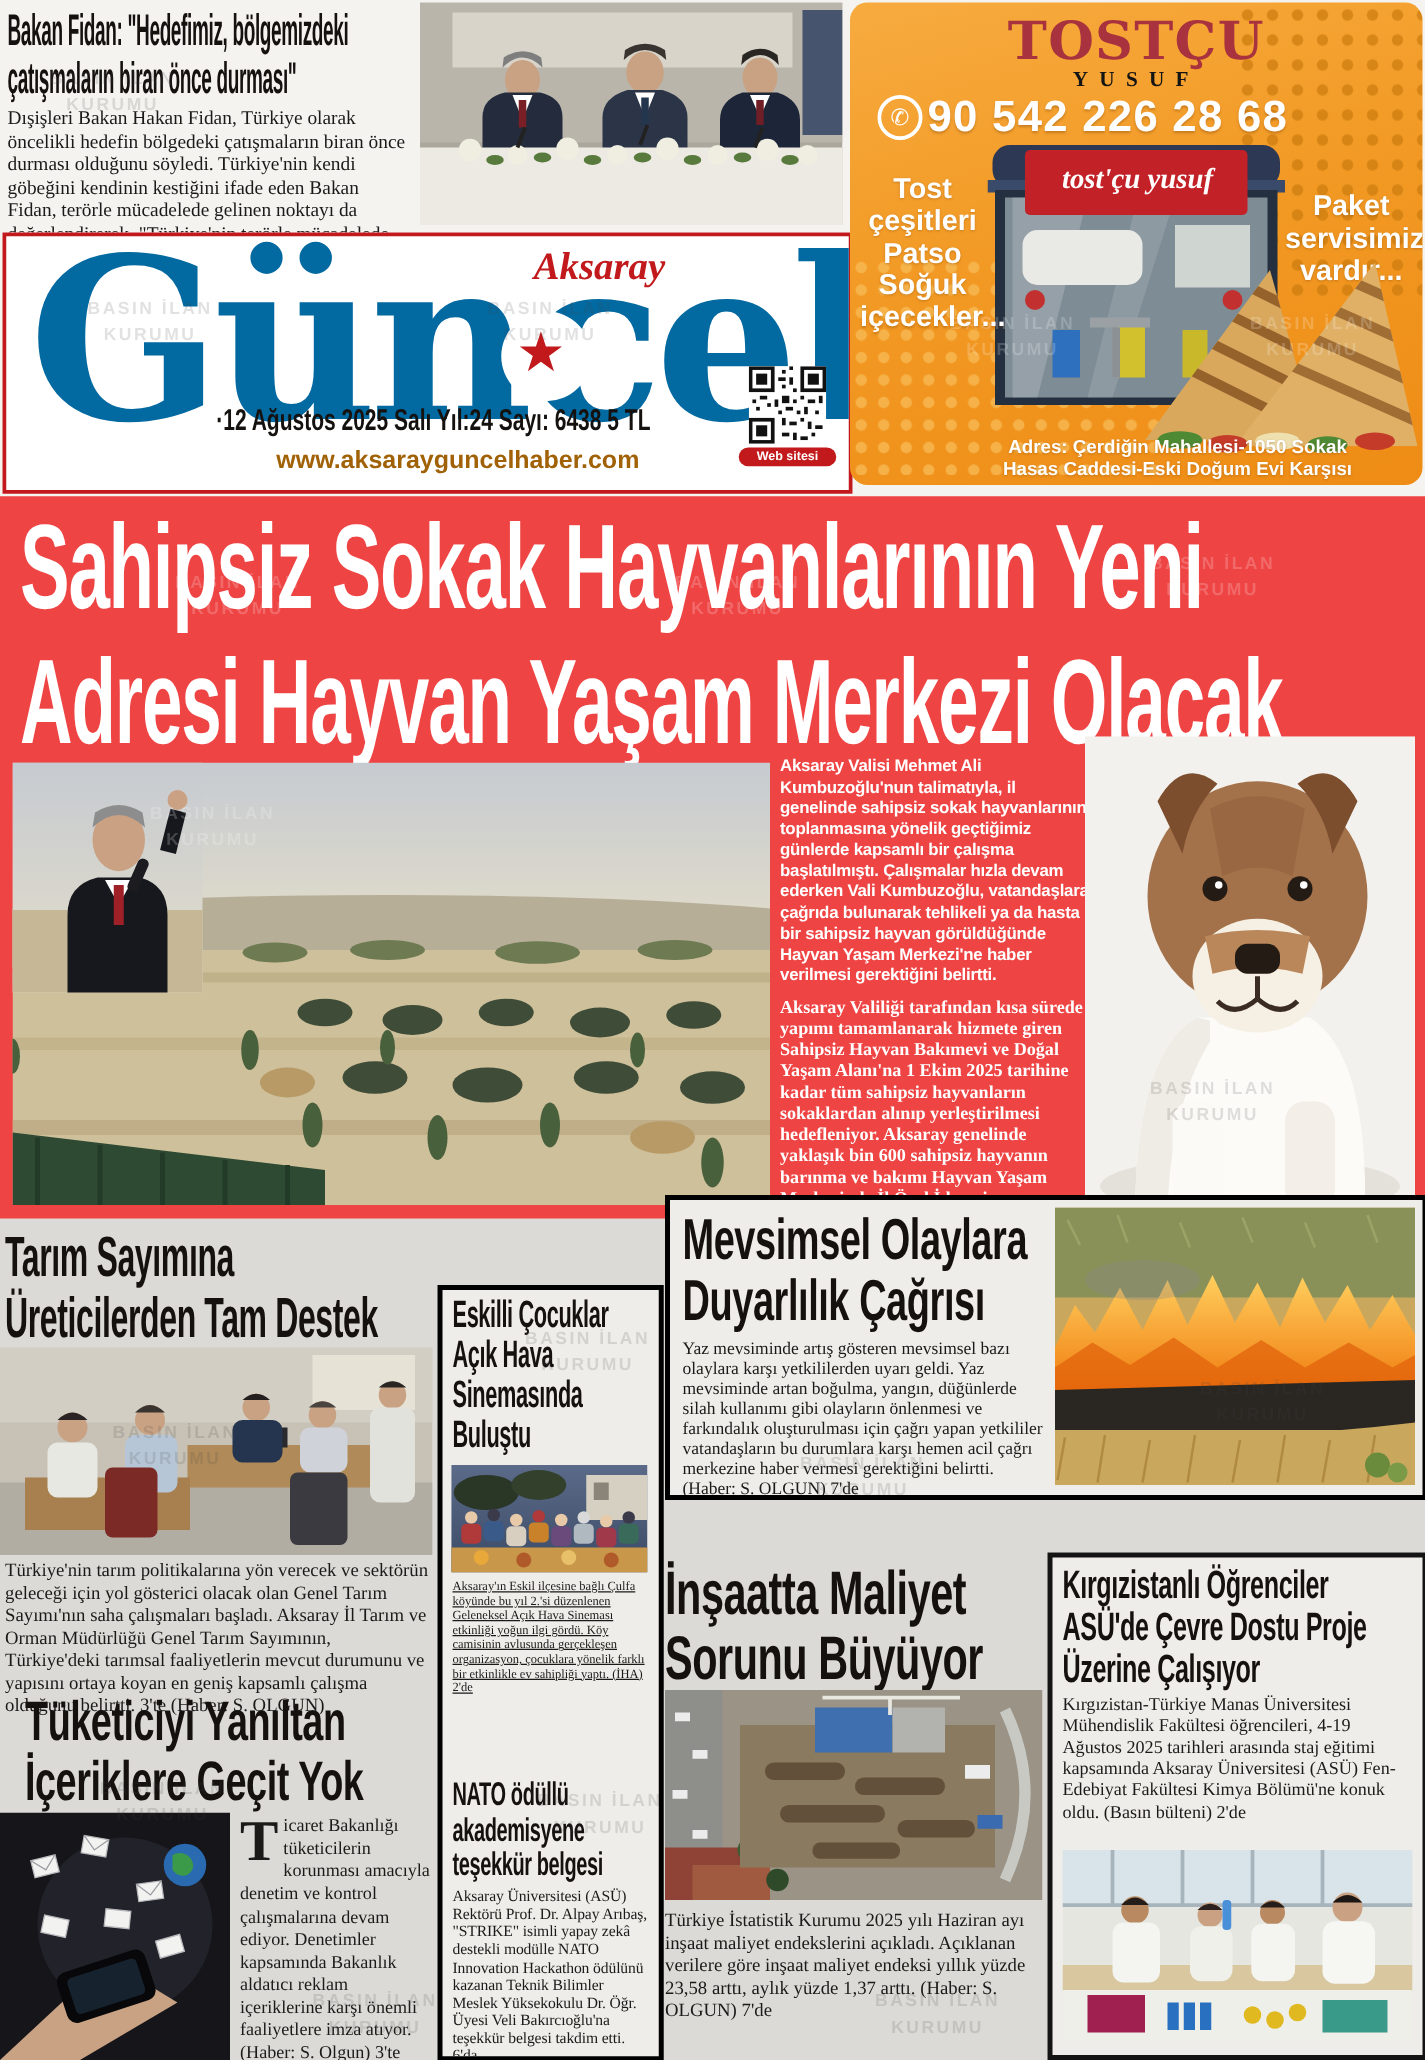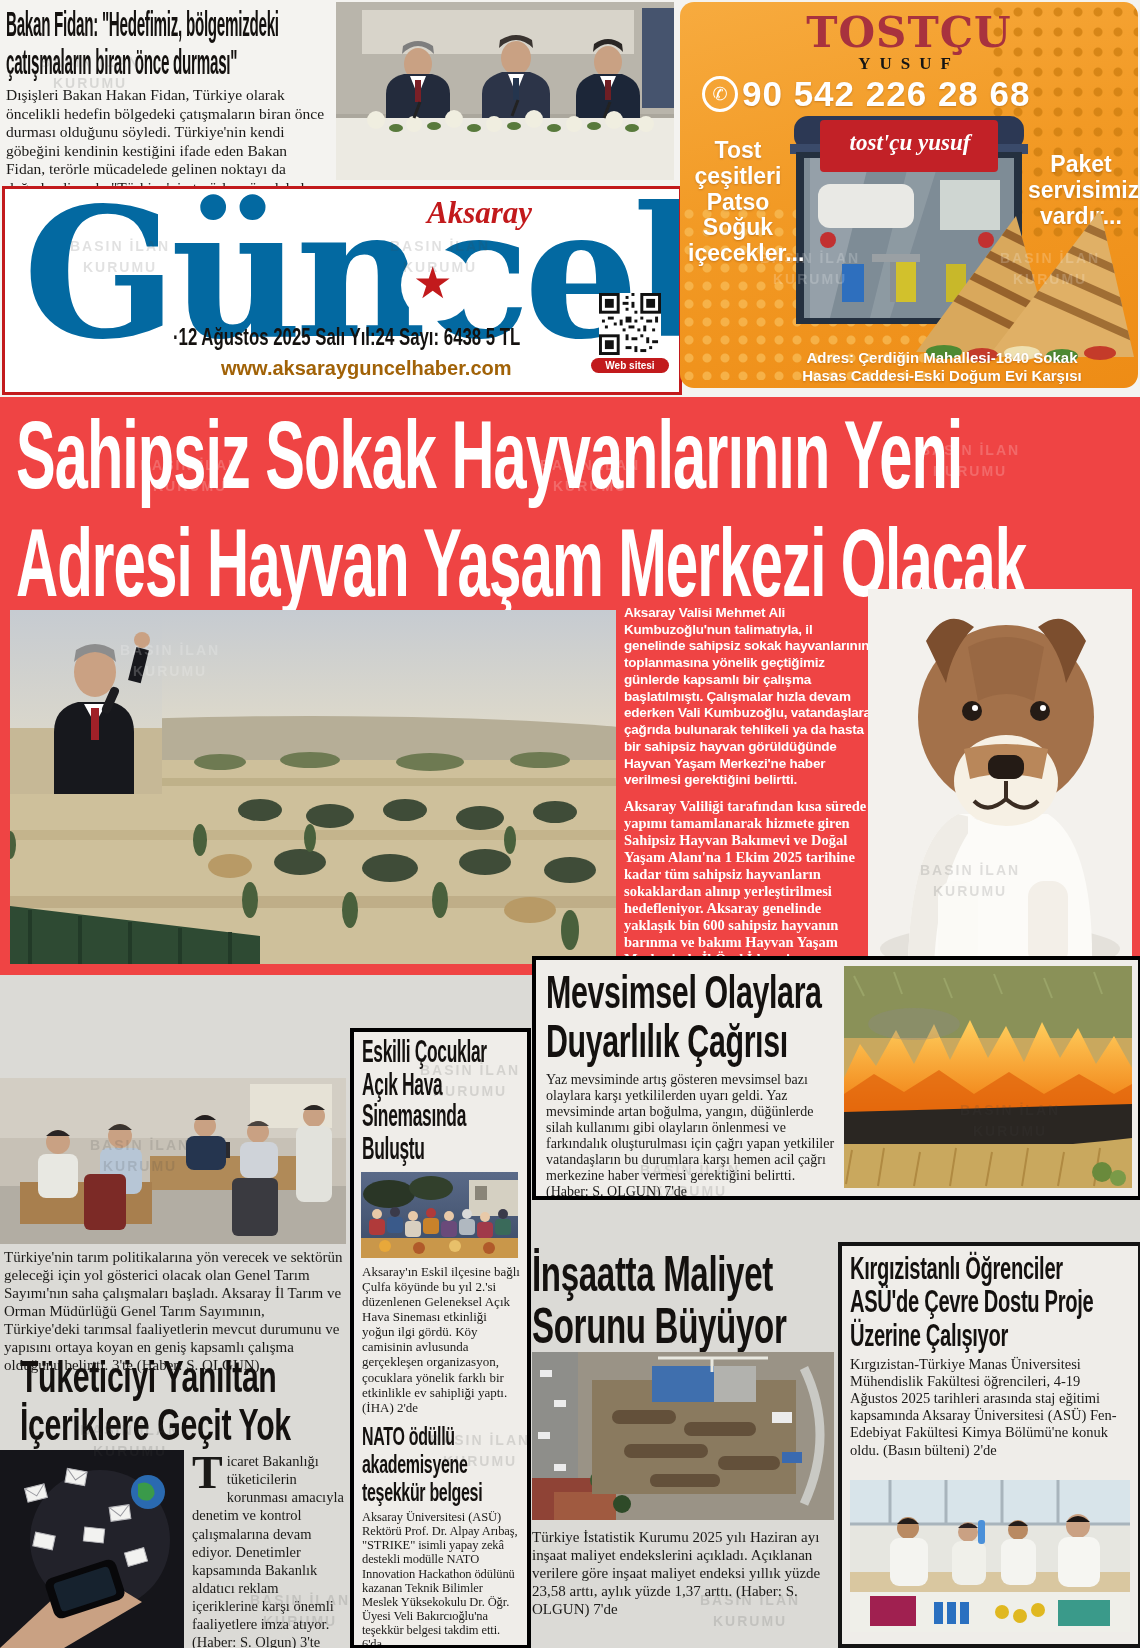--- a/index.html
+++ b/index.html
@@ -230,21 +230,21 @@
         </g>
         <g>
           <ellipse cx="40" cy="150" rx="18" ry="7" fill="#4e8a33"></ellipse>
           <ellipse cx="78" cy="153" rx="16" ry="7" fill="#c43b2a"></ellipse>
           <ellipse cx="118" cy="151" rx="18" ry="7" fill="#efe0b0"></ellipse>
           <ellipse cx="158" cy="154" rx="16" ry="7" fill="#4e8a33"></ellipse>
           <ellipse cx="196" cy="151" rx="16" ry="7" fill="#c43b2a"></ellipse>
         </g>
       </svg>
     </div>
-    <div class="abs ad-white prel" style="left:70px;bottom:2px;right:4px;font-size:15px;line-height:1.25;">Adres: Çerdiğin Mahallesi-1840 Sokak
+    <div class="abs ad-white prel" style="left:70px;bottom:2px;right:4px;font-size:15px;line-height:1.25;">Adres: Çerdiğin Mahallesi-1050 Sokak
 Hasas Caddesi-Eski Doğum Evi Karşısı</div>
   </div>
 
   <div class="abs black-zone" style="left:0;top:397px;width:1140px;height:578px;">
     <div class="abs" style="left:16px;top:10px;">
       <div class="bighl" style="font-size:62px;transform:scale(0.96,1.55);">Sahipsiz Sokak Hayvanlarının Yeni</div>
     </div>
     <div class="abs" style="left:16px;top:118px;">
       <div class="bighl" style="font-size:62px;transform:scale(0.94,1.55);">Adresi Hayvan Yaşam Merkezi Olacak</div>
     </div>
@@ -341,20 +341,24 @@
           <circle cx="175" cy="119" r="3" fill="#fff"></circle>
         <path d="M100 226 Q138 248 176 226 L176 262 Q138 282 100 262 Z" fill="#fcfbf8"></path>
         <rect x="70" y="292" width="40" height="86" rx="16" fill="#fbfaf6"></rect>
         <rect x="160" y="292" width="40" height="86" rx="16" fill="#f3efe8"></rect>
       </svg>
     </div>
   </div>
 
   <div class="abs" style="left:0;top:975px;width:1140px;height:673px;background:#dbdad6;"></div>
 
+  <div class="abs" style="left:4px;top:982px;">
+    <div class="hl" style="font-size:42px;width:570px;transform:scale(0.61,1.08);">Tarım Sayımına
+Üreticilerden Tam Destek</div>
+  </div>
   <div class="abs" style="left:0;top:1078px;width:346px;height:166px;">
     <svg width="346" height="166" viewBox="0 0 346 166">
       <rect width="346" height="166" fill="#c7c1b6"></rect>
       <rect width="346" height="60" fill="#d3cec4"></rect>
       <rect x="250" y="6" width="82" height="44" fill="#e6e2d6"></rect>
       <rect y="108" width="346" height="58" fill="#b2ada3"></rect>
       <rect x="150" y="78" width="152" height="34" fill="#b08a58"></rect>
       <rect x="20" y="104" width="132" height="42" fill="#a87f4e"></rect>
       <rect x="188" y="64" width="42" height="16" fill="#2a2a2e"></rect>
       <circle cx="58" cy="64" r="12" fill="#c9a183"></circle>
@@ -450,21 +454,21 @@
           <rect x="116" y="50" width="16" height="16" rx="4" fill="#a03a4a"></rect>
           <rect x="134" y="47" width="16" height="16" rx="4" fill="#3a6a5a"></rect>
         </g>
         <rect y="66" width="157" height="20" fill="#c9974a"></rect>
         <circle cx="24" cy="74" r="6" fill="#e8a83a"></circle>
           <circle cx="58" cy="76" r="6" fill="#b05a2a"></circle>
         <circle cx="94" cy="74" r="6" fill="#e8c06a"></circle>
           <circle cx="128" cy="76" r="6" fill="#b05a2a"></circle>
       </svg>
     </div>
-    <div class="abs body-serif" style="left:8px;top:232px;width:158px;font-size:13px;line-height:1.16;">Aksaray'ın Eskil ilçesine bağlı Çulfa köyünde bu yıl 2.'si düzenlenen Geleneksel Açık Hava Sineması etkinliği yoğun ilgi gördü. Köy camisinin avlusunda gerçekleşen organizasyon, çocuklara yönelik farklı bir etkinlikle ev sahipliği yaptı. (İHA) 2'de</div>
+    <div class="abs body-serif" style="left:8px;top:232px;width:158px;font-size:10px;line-height:1.16;text-decoration:underline;">Aksaray'ın Eskil ilçesine bağlı Çulfa köyünde bu yıl 2.'si düzenlenen Geleneksel Açık Hava Sineması etkinliği yoğun ilgi gördü. Köy camisinin avlusunda gerçekleşen organizasyon, çocuklara yönelik farklı bir etkinlikle ev sahipliği yaptı. (İHA) 2'de</div>
     <div class="abs" style="left:8px;top:390px;">
       <div class="hl" style="font-size:25px;width:270px;transform:scale(0.64,1.05);">NATO ödüllü
 akademisyene
 teşekkür belgesi</div>
     </div>
     <div class="abs body-serif" style="left:8px;top:478px;width:158px;font-size:12.5px;line-height:1.13;letter-spacing:-0.1px;">Aksaray Üniversitesi (ASÜ) Rektörü Prof. Dr. Alpay Arıbaş, "STRIKE" isimli yapay zekâ destekli modülle NATO Innovation Hackathon ödülünü kazanan Teknik Bilimler Meslek Yüksekokulu Dr. Öğr. Üyesi Veli Bakırcıoğlu'na teşekkür belgesi takdim etti. 6'da</div>
   </div>
 
   <div class="abs boxed" style="left:532px;top:956px;width:602px;height:236px;overflow:hidden;">
     <div class="abs" style="left:10px;top:8px;">

